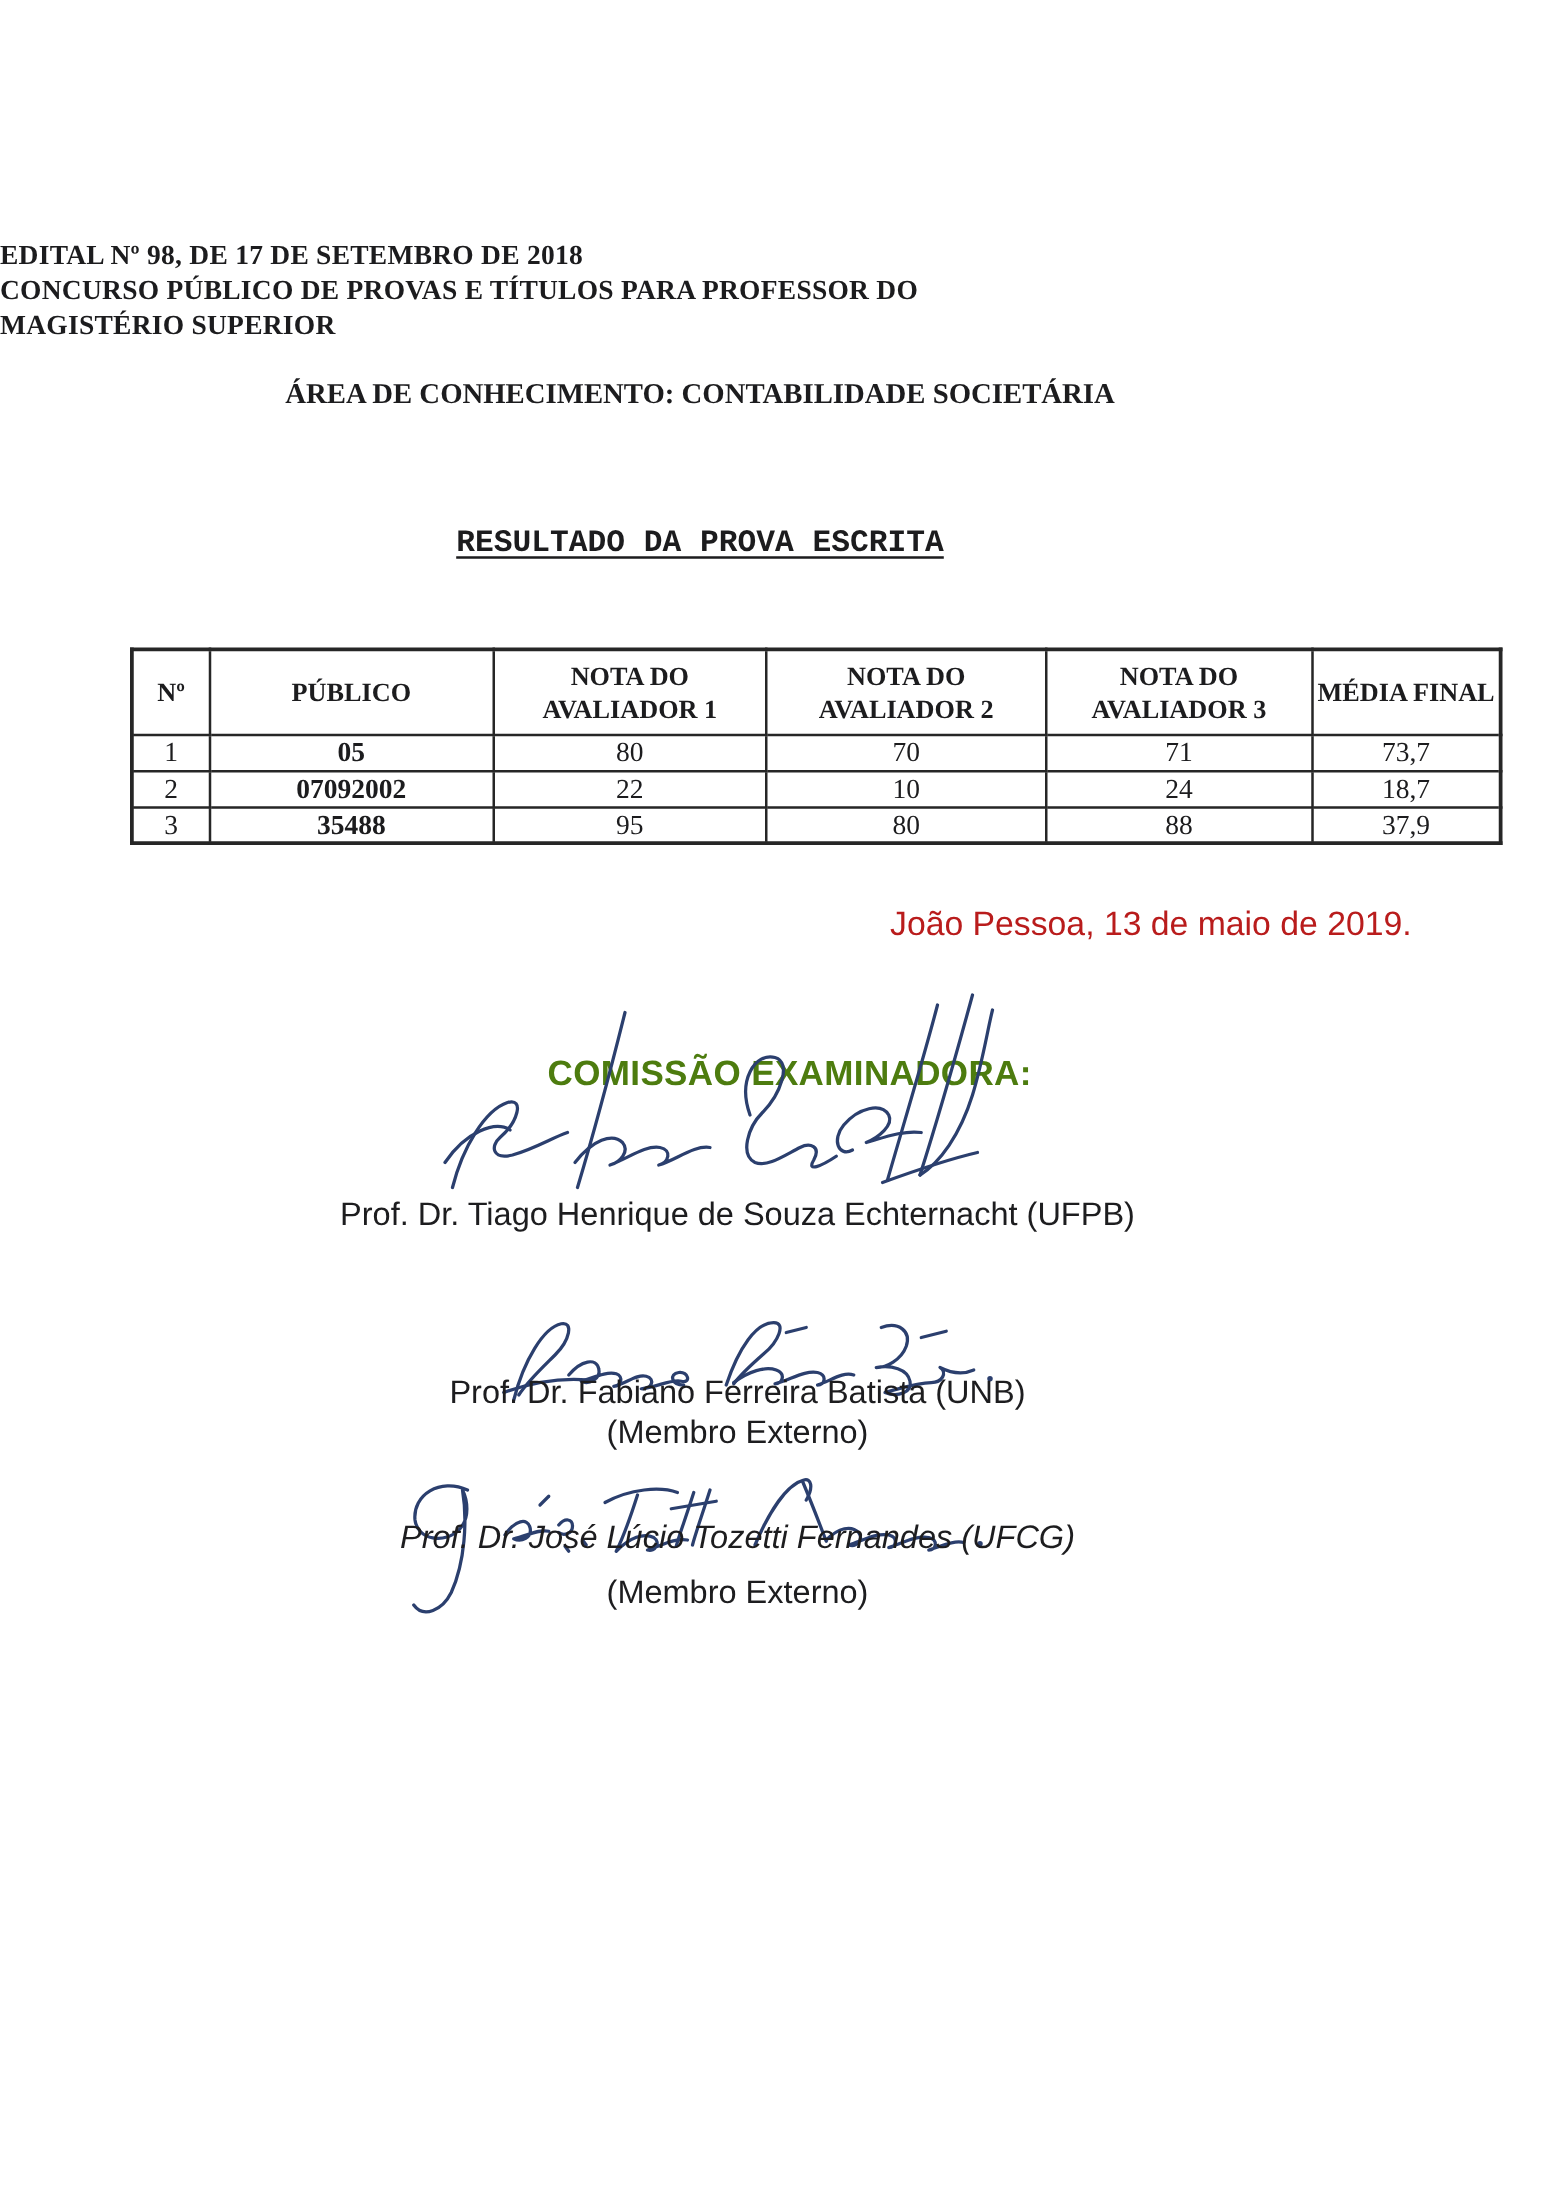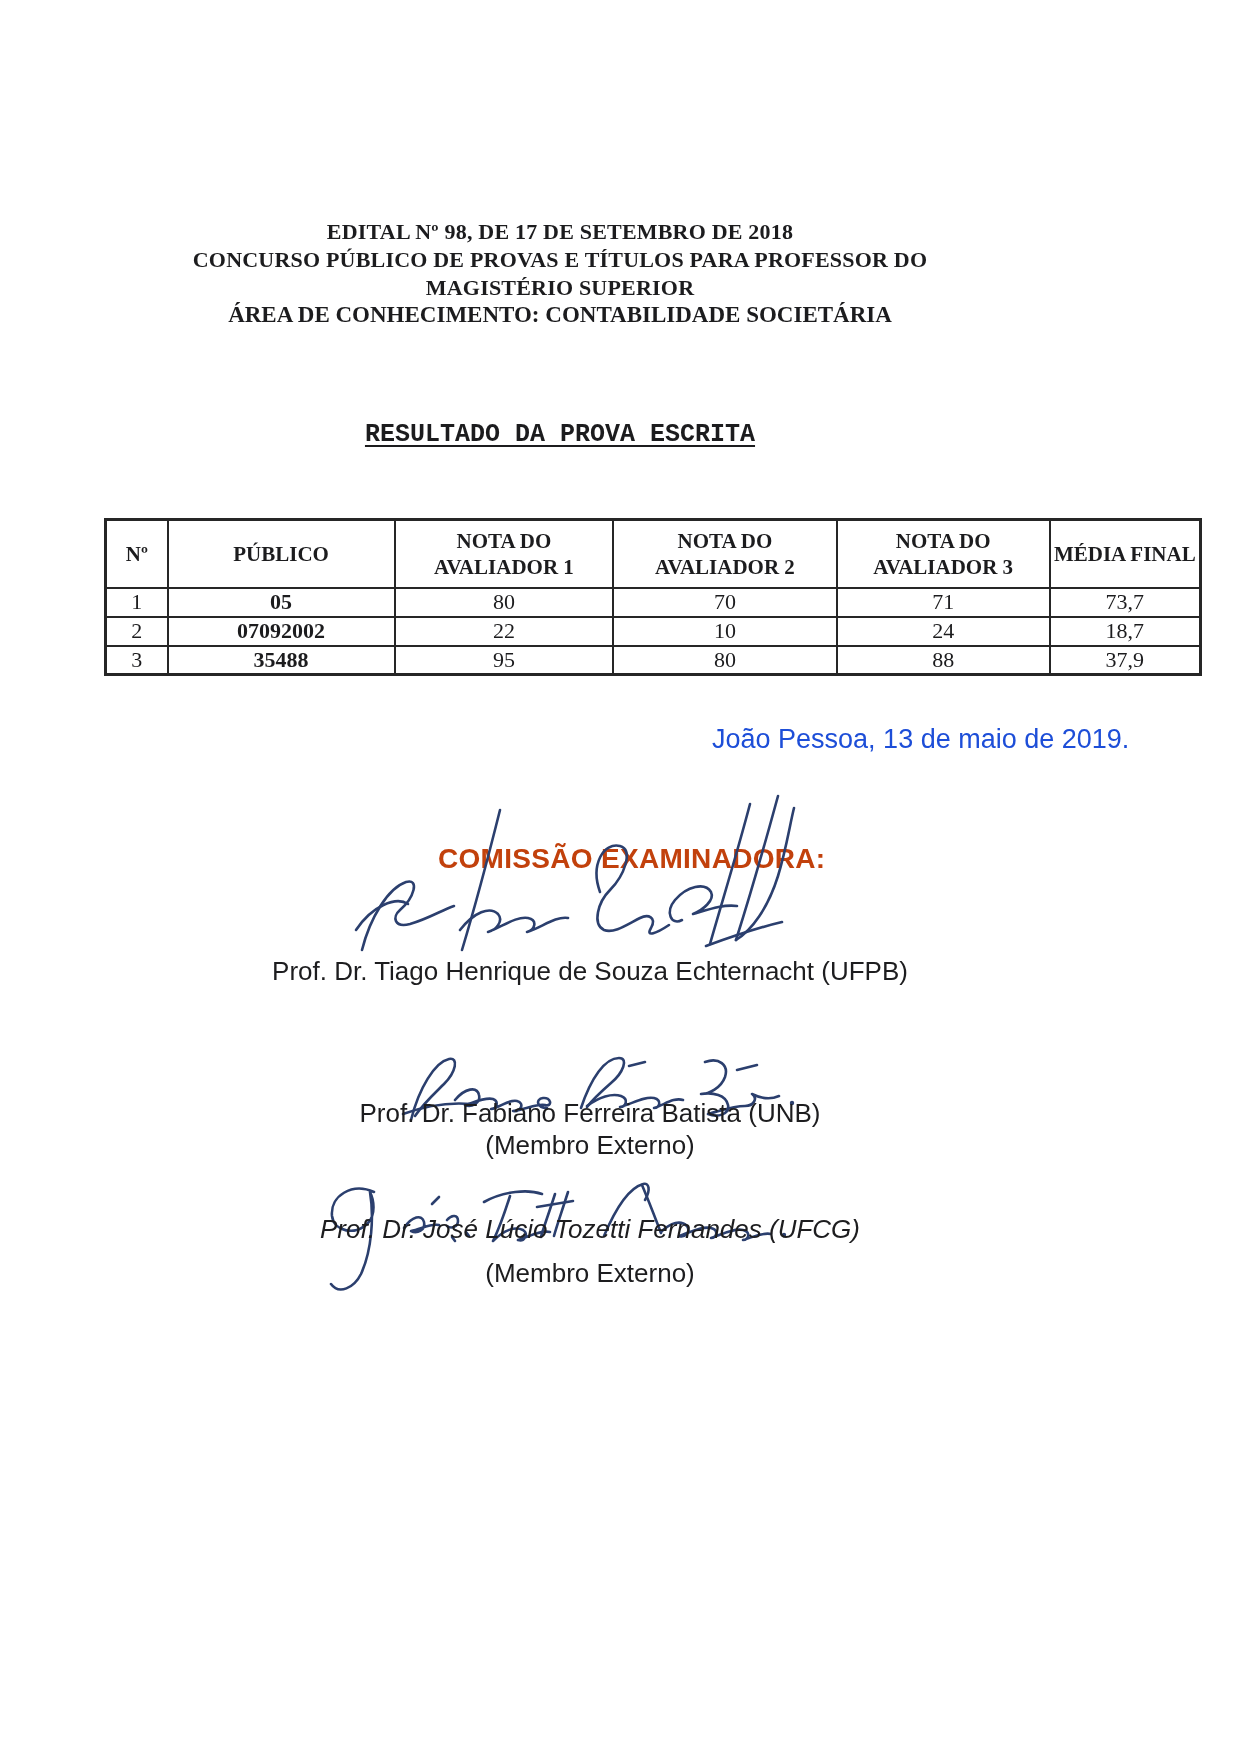--- a/index.html
+++ b/index.html
@@ -13,22 +13,22 @@
   .page{
     position:relative;
     width:1242px;height:1755px;
     background:var(--paper);
     overflow:hidden;
     font-family:"Liberation Serif", serif;
     color:var(--text);
   }
   
   .doc-header{
-    position:absolute;top:218px;left:0;width:1120px;
-    text-align:center;
+    position:absolute;top:190px;left:0;width:1120px;
+    text-align:left;
     font-family:"Liberation Serif", serif;
     font-weight:bold;font-size:22px;line-height:28px;
     letter-spacing:0.2px;
   }
   .area-line{
     position:absolute;top:302px;left:0;width:1120px;
     text-align:center;
     font-family:"Liberation Serif", serif;
     font-weight:bold;font-size:23px;
   }
@@ -56,26 +56,26 @@
     height:68px;
   }
   table.results td{
     font-size:22px;height:29px;line-height:24px;
   }
   table.results td.codigo{font-weight:bold;}
   
   .date-line{
     position:absolute;left:712px;top:724px;
     font-family:"Liberation Sans", sans-serif;
-    font-size:27px;color:#1d4ed8;
+    font-size:27px;color:#b91c1c;
   }
   .commission-title{
     position:absolute;left:438px;top:843px;
     font-family:"Liberation Sans", sans-serif;
-    font-weight:bold;font-size:28px;letter-spacing:0.3px;color:#c2410c;
+    font-weight:bold;font-size:28px;letter-spacing:0.3px;color:#4d7c0f;
   }
   .member-name, .member-role{
     position:absolute;left:0;width:1180px;text-align:center;
     font-family:"Liberation Sans", sans-serif;
     font-size:26px;color:#1d1d1f;
   }
   .name-1{top:956px;}  .role-1{top:988px;}
   .name-2{top:1098px;} .role-2{top:1130px;}
   .name-3{top:1214px;font-style:italic;} .role-3{top:1258px;}
   

